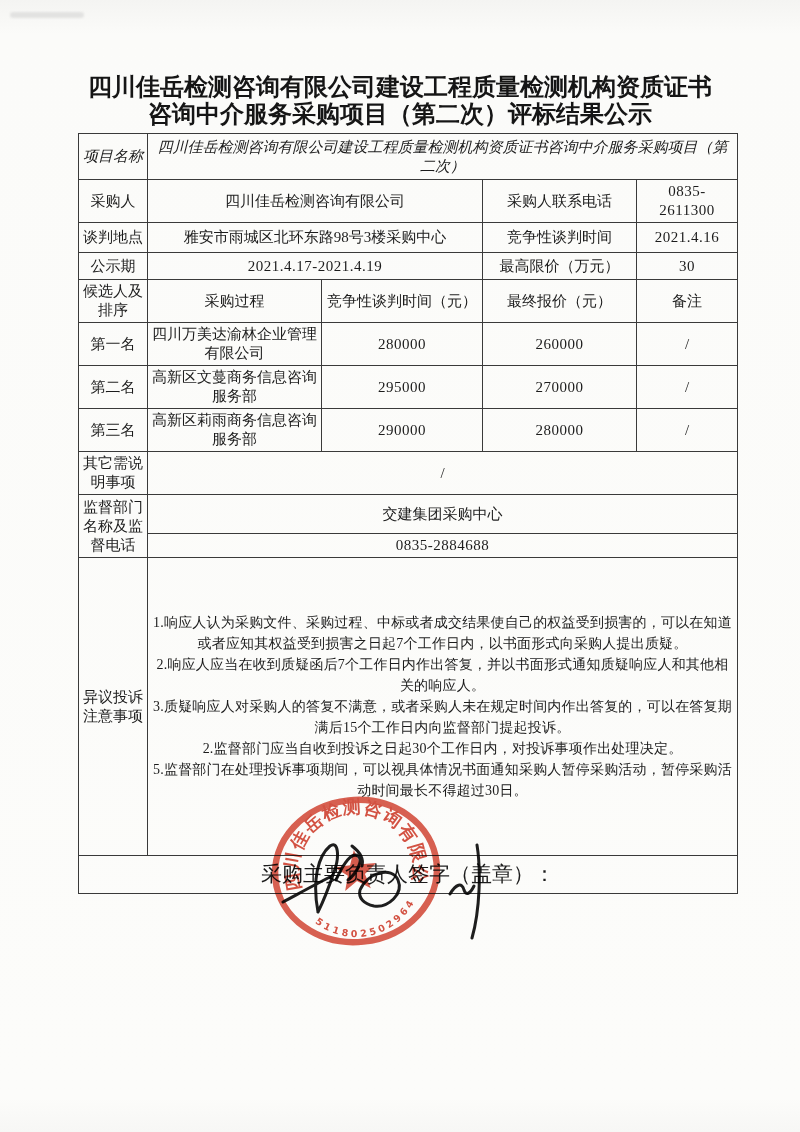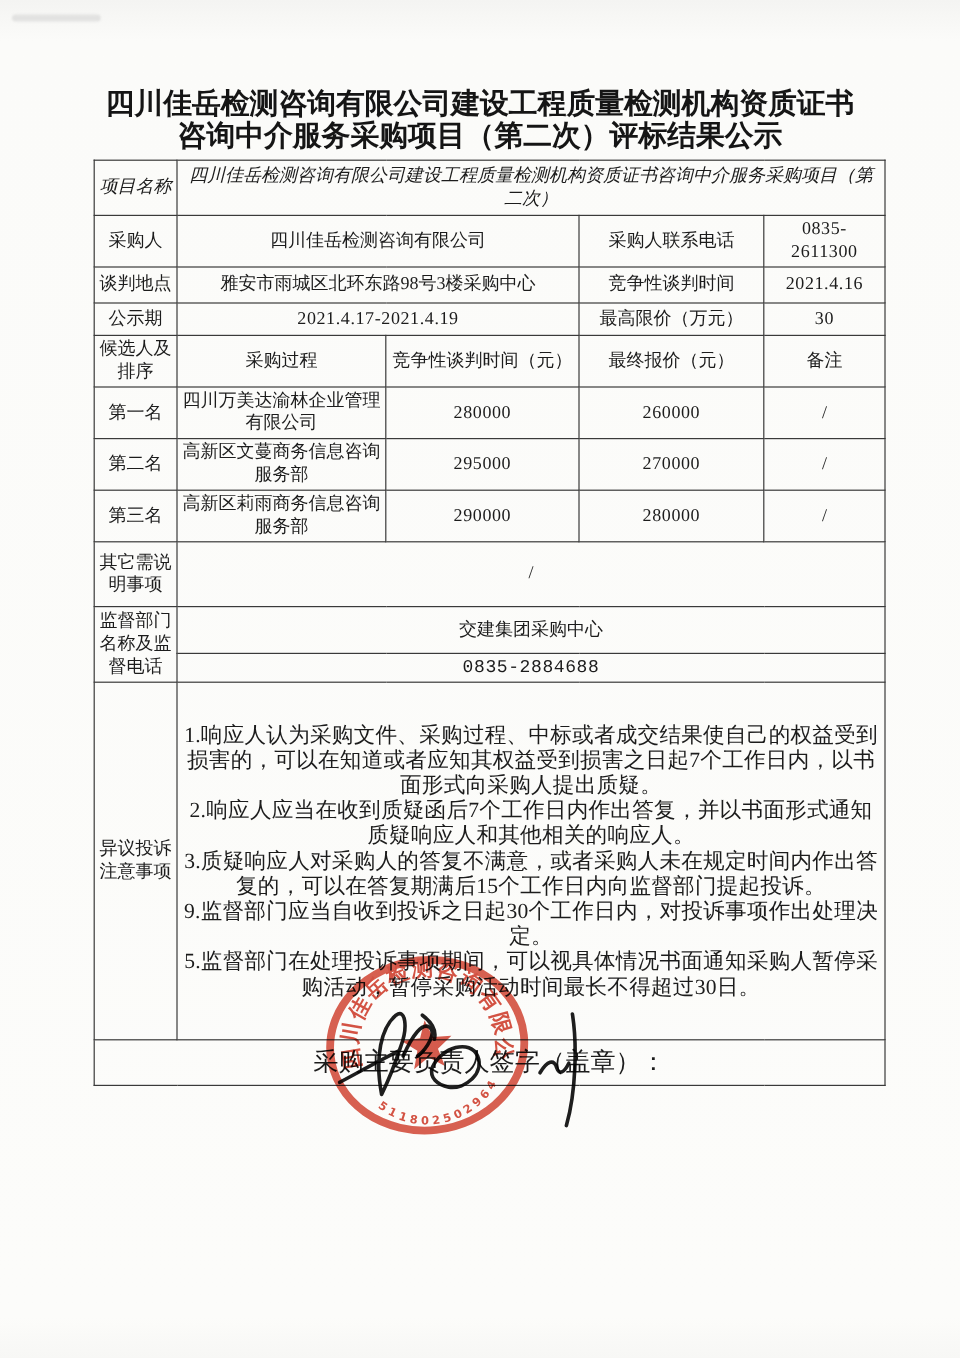--- a/index.html
+++ b/index.html
@@ -57,32 +57,32 @@
   td.lbl-c { text-align: center; padding-left: 3px; padding-right: 3px; }
   td.val-l { text-align: left; padding-left: 7px; }
   tr.r1  { height: 46px; font-style: italic; }
   tr.r2  { height: 38px; }
   tr.r3  { height: 30px; }
   tr.r4  { height: 27px; }
   tr.r5  { height: 37px; }
   tr.r6  { height: 40px; }
   tr.r7  { height: 40px; }
   tr.r8  { height: 37px; }
-  tr.r9  { height: 54px; }
+  tr.r9  { height: 43px; }
   tr.r10 { height: 39px; padding-left: 44px; }
-  tr.r11 { height: 23px; font-family: Liberation Mono, monospace; }
+  tr.r11 { height: 23px; }
   tr.r12 { height: 298px; }
   tr.r13 { height: 38px; }
   td.objection-cell {
     vertical-align: top;
     text-align: left;
     padding: 56px 6px 0 7px;
   }
   .objection-text {
-    font-size: 18px;
+    font-size: 14px;
     line-height: 21px;
     letter-spacing: 0.2px;
   }
   td.sign-cell { text-align: left; padding-left: 5px; font-size: 21px; }
   .mono-num { letter-spacing: 0.5px; }
   
   .seal-svg {
     position: absolute;
     left: 270px;
     top: 796px;
@@ -190,21 +190,21 @@
     <tr class="r11">
       <td colspan="4" class="mono-num">0835-2884688</td>
     </tr>
 
     <tr class="r12">
       <td class="lbl">异议投诉注意事项</td>
       <td colspan="4" class="objection-cell">
         <div class="objection-text">1.响应人认为采购文件、采购过程、中标或者成交结果使自己的权益受到损害的，可以在知道或者应知其权益受到损害之日起7个工作日内，以书面形式向采购人提出质疑。</div>
         <div class="objection-text">2.响应人应当在收到质疑函后7个工作日内作出答复，并以书面形式通知质疑响应人和其他相关的响应人。</div>
         <div class="objection-text">3.质疑响应人对采购人的答复不满意，或者采购人未在规定时间内作出答复的，可以在答复期满后15个工作日内向监督部门提起投诉。</div>
-        <div class="objection-text">9.监督部门应当自收到投诉之日起30个工作日内，对投诉事项作出处理决定。</div>
+        <div class="objection-text">2.监督部门应当自收到投诉之日起30个工作日内，对投诉事项作出处理决定。</div>
         <div class="objection-text">5.监督部门在处理投诉事项期间，可以视具体情况书面通知采购人暂停采购活动，暂停采购活动时间最长不得超过30日。</div>
       </td>
     </tr>
 
     <tr class="r13">
       <td colspan="5" class="sign-cell">采购主要负责人签字（盖章）：</td>
     </tr>
   </tbody>
     </table>
 

